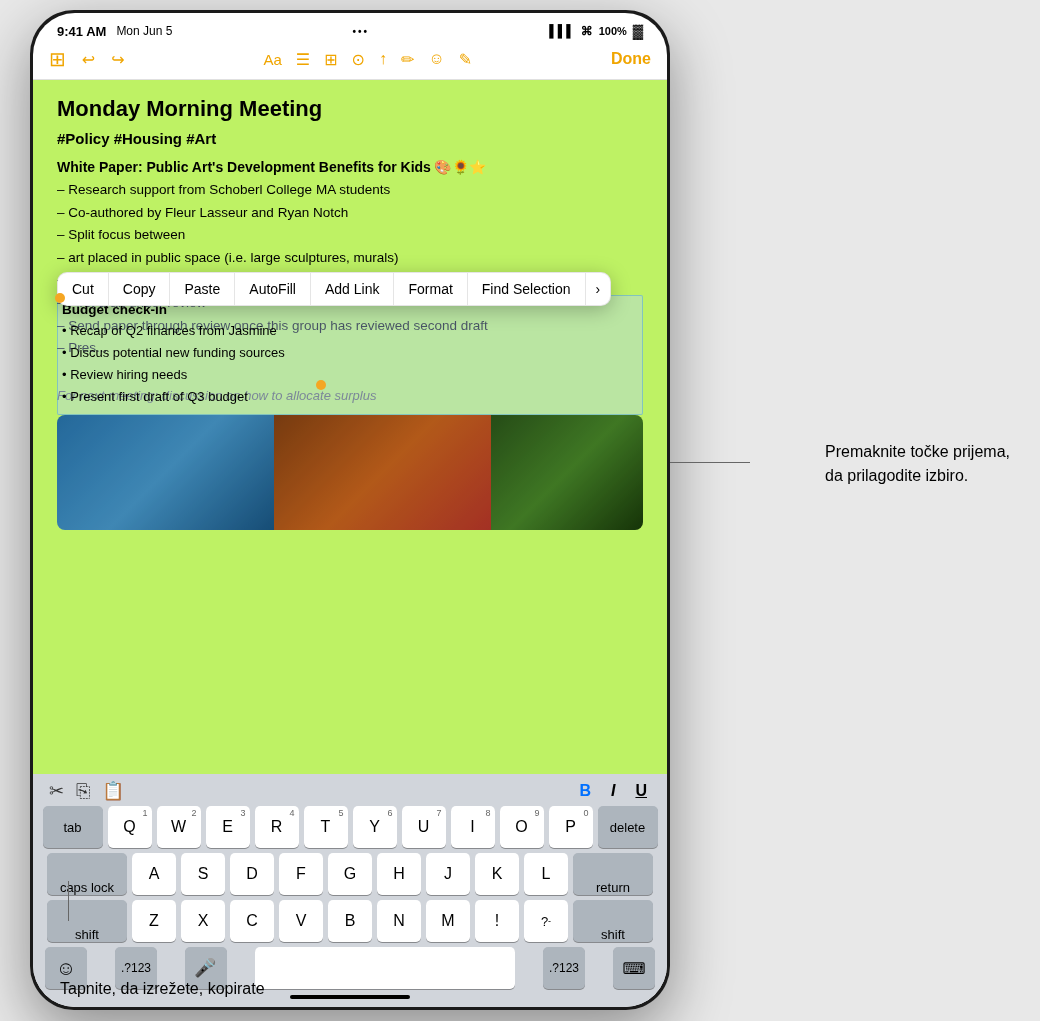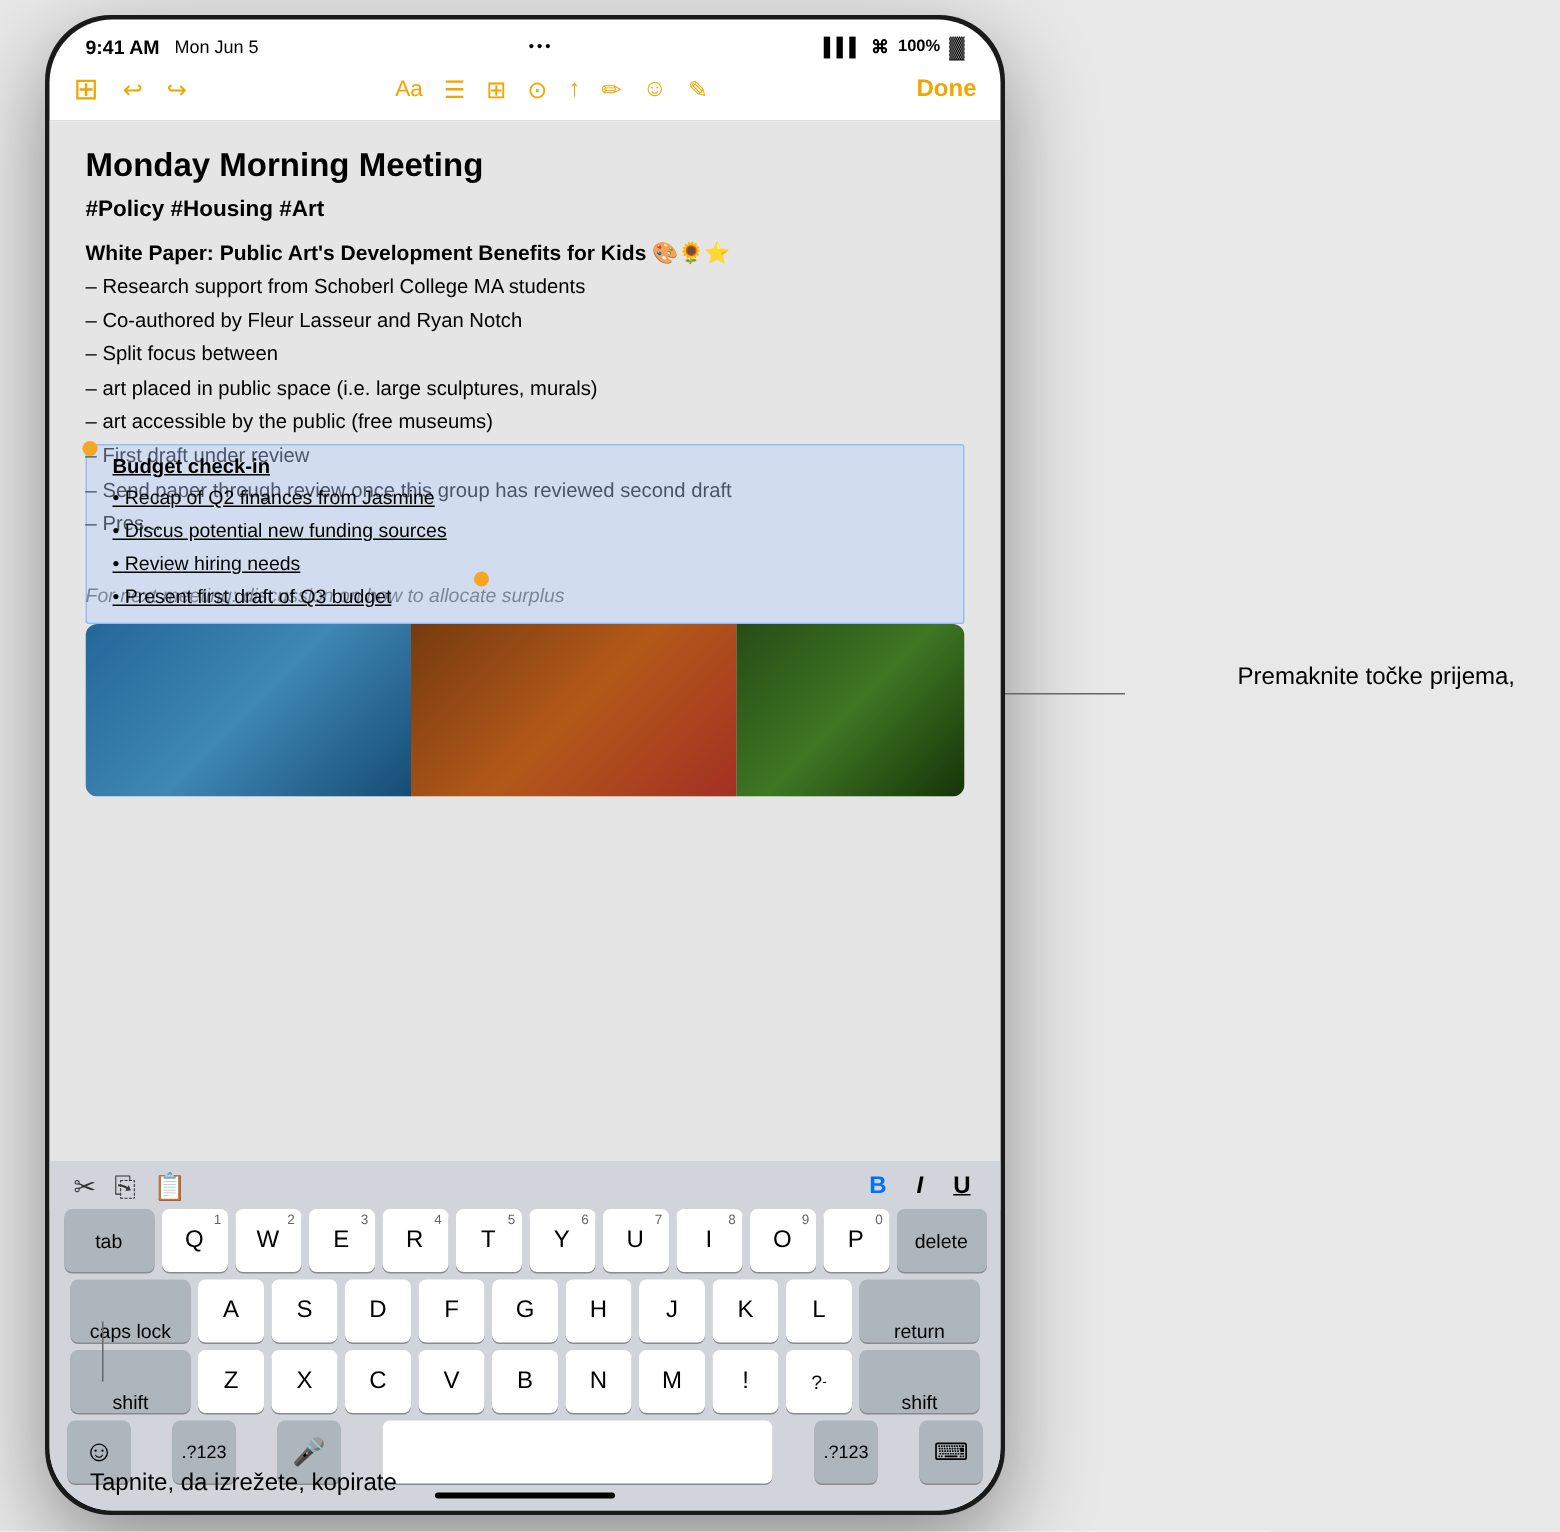--- a/index.html
+++ b/index.html
@@ -82,21 +82,21 @@
       font-weight: 600;
       cursor: pointer;
     }
 
     
     .note-area {
       flex: 1;
       padding: 16px 24px;
       overflow: hidden;
       position: relative;
-      background: #e5e5e5;
+      background: #bef264;
     }
     .note-title {
       font-size: 22px;
       font-weight: 700;
       color: #000;
       margin-bottom: 8px;
     }
     .note-tags {
       font-size: 15px;
       font-weight: 700;
@@ -151,23 +151,22 @@
 
     
     .selected-block {
       position: absolute;
       left: 24px;
       right: 24px;
       top: 215px;
       background: rgba(180, 210, 255, 0.4);
       border: 1.5px solid rgba(0,120,255,0.3);
       border-radius: 2px;
-      padding: 6px 17px;
+      padding: 6px 4px;
       z-index: 5;
-      text-decoration: underline;
     }
     .selected-block .sel-title {
       font-size: 13.5px;
       font-weight: 700;
       color: #000;
       margin-bottom: 3px;
     }
     .selected-block .sel-item {
       font-size: 13px;
       color: #000;
@@ -450,20 +449,30 @@
         <div class="note-line">– Research support from Schoberl College MA students</div>
         <div class="note-line">– Co-authored by Fleur Lasseur and Ryan Notch</div>
         <div class="note-line">– Split focus between</div>
         <div class="note-line">– art placed in public space (i.e. large sculptures, murals)</div>
         <div class="note-line">– art accessible by the public (free museums)</div>
         <div class="note-line">– First draft under review</div>
         <div class="note-line">– Send paper through review once this group has reviewed second draft</div>
         <div class="note-line">– Pres...</div>
       </div>
 
+      <div class="context-menu">
+        <div class="context-menu-item">Cut</div>
+        <div class="context-menu-item">Copy</div>
+        <div class="context-menu-item">Paste</div>
+        <div class="context-menu-item">AutoFill</div>
+        <div class="context-menu-item">Add Link</div>
+        <div class="context-menu-item">Format</div>
+        <div class="context-menu-item">Find Selection</div>
+        <div class="context-menu-more">›</div>
+      </div>
 
       <div class="handle-start"></div>
 
       <div class="selected-block">
         <div class="sel-title">Budget check-in</div>
         <div class="sel-item">• Recap of Q2 finances from Jasmine</div>
         <div class="sel-item">• Discus potential new funding sources</div>
         <div class="sel-item">• Review hiring needs</div>
         <div class="sel-item">• Present first draft of Q3 budget</div>
       </div>
@@ -562,19 +571,20 @@
         </div>
       </div>
       <div class="kb-home-indicator"></div>
     </div>
 
   </div>
 </div>
 
 <div class="callout-right">
   <p>Premaknite točke prijema,</p>
+  <p>da prilagodite izbiro.</p>
 </div>
 <div class="callout-line-right"></div>
 
 <div class="callout-bottom-left">
   <p>Tapnite, da izrežete, kopirate</p>
 </div>
 <div class="callout-line-bottom"></div>
 
 </body></html>

